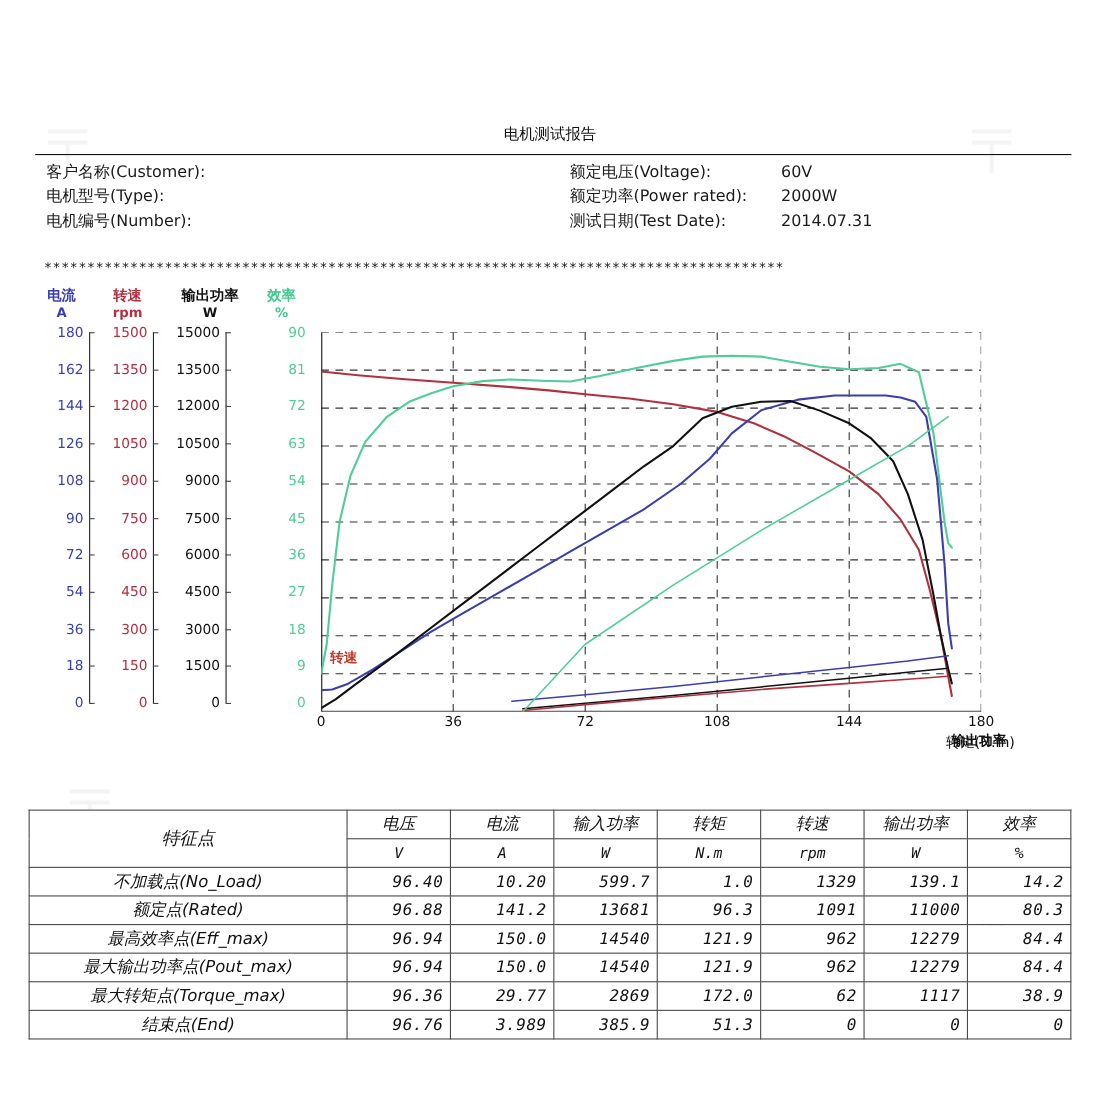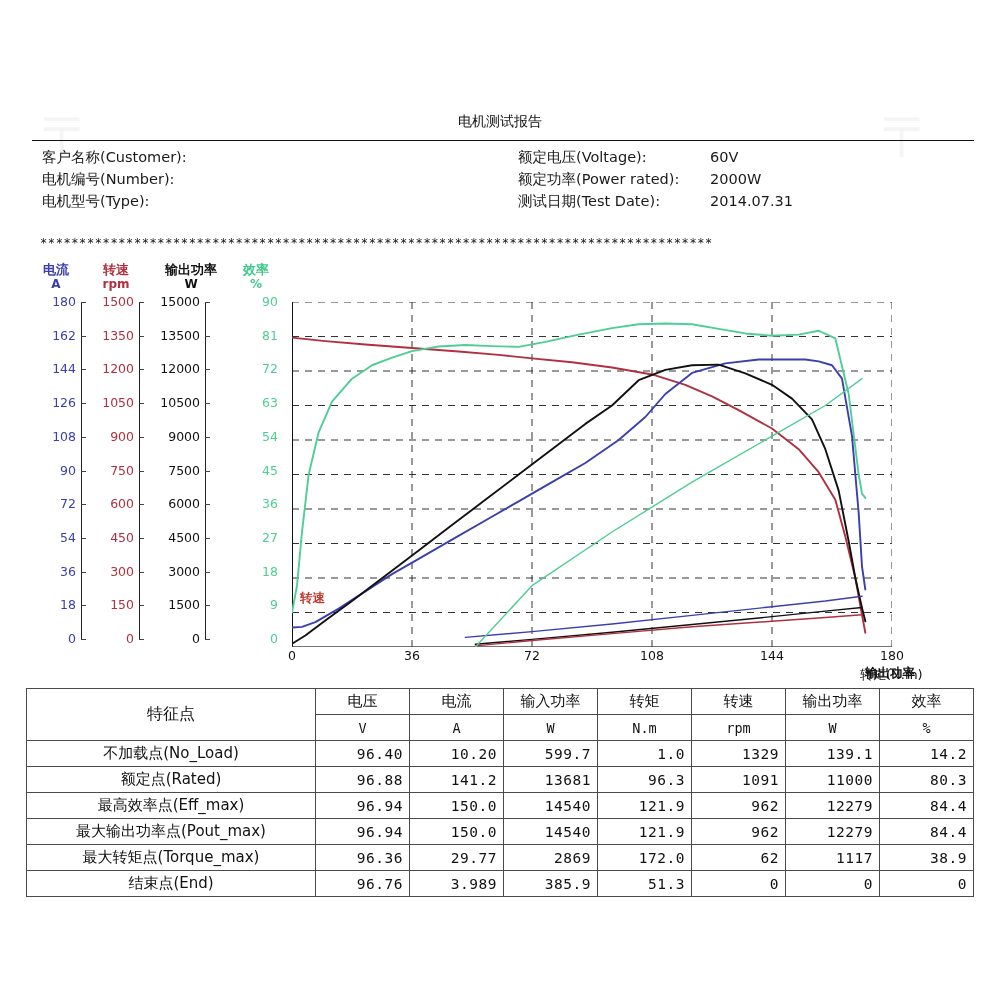--- a/index.html
+++ b/index.html
@@ -189,22 +189,23 @@
   }
   #tag-speed  { left: 300px; top: 332px; color: #c0392b; }
   #tag-eff    { left: 312px; top: 479px; color: #54cf98; }
   #tag-pout   { left: 865px; top: 407px; color: #111; }
   #tag-current{ left: 888px; top: 572px; color: #3b3fae; }
 
   
   .tablewrap {
     position: absolute;
     left: 26px;
-    top: 688px;
+    top: 736px;
     width: 960px;
+    font-style: italic;
   }
   table.data {
     border-collapse: collapse;
     width: 948px;
     table-layout: fixed;
     font-family: "DejaVu Sans Mono", monospace;
   }
   table.data th, table.data td {
     border: 1px solid #4a4a4a;
     font-size: 14.5px;
@@ -262,24 +263,24 @@
 
   <div class="report-title">电机测试报告</div>
   <div class="rule"></div>
 
   <div class="meta">
     <div class="meta-col-left">
       <div class="meta-row">
         <span class="meta-label">客户名称(Customer):</span><span class="meta-value"></span>
       </div>
       <div class="meta-row">
+        <span class="meta-label">电机型号(Type):</span><span class="meta-value"></span>
+      </div>
+      <div class="meta-row">
         <span class="meta-label">电机编号(Number):</span><span class="meta-value"></span>
-      </div>
-      <div class="meta-row">
-        <span class="meta-label">电机型号(Type):</span><span class="meta-value"></span>
       </div>
     </div>
     <div class="meta-col-right">
       <div class="meta-row">
         <span class="meta-label">额定电压(Voltage):</span><span class="meta-value">60V</span>
       </div>
       <div class="meta-row">
         <span class="meta-label">额定功率(Power rated):</span><span class="meta-value">2000W</span>
       </div>
       <div class="meta-row">

